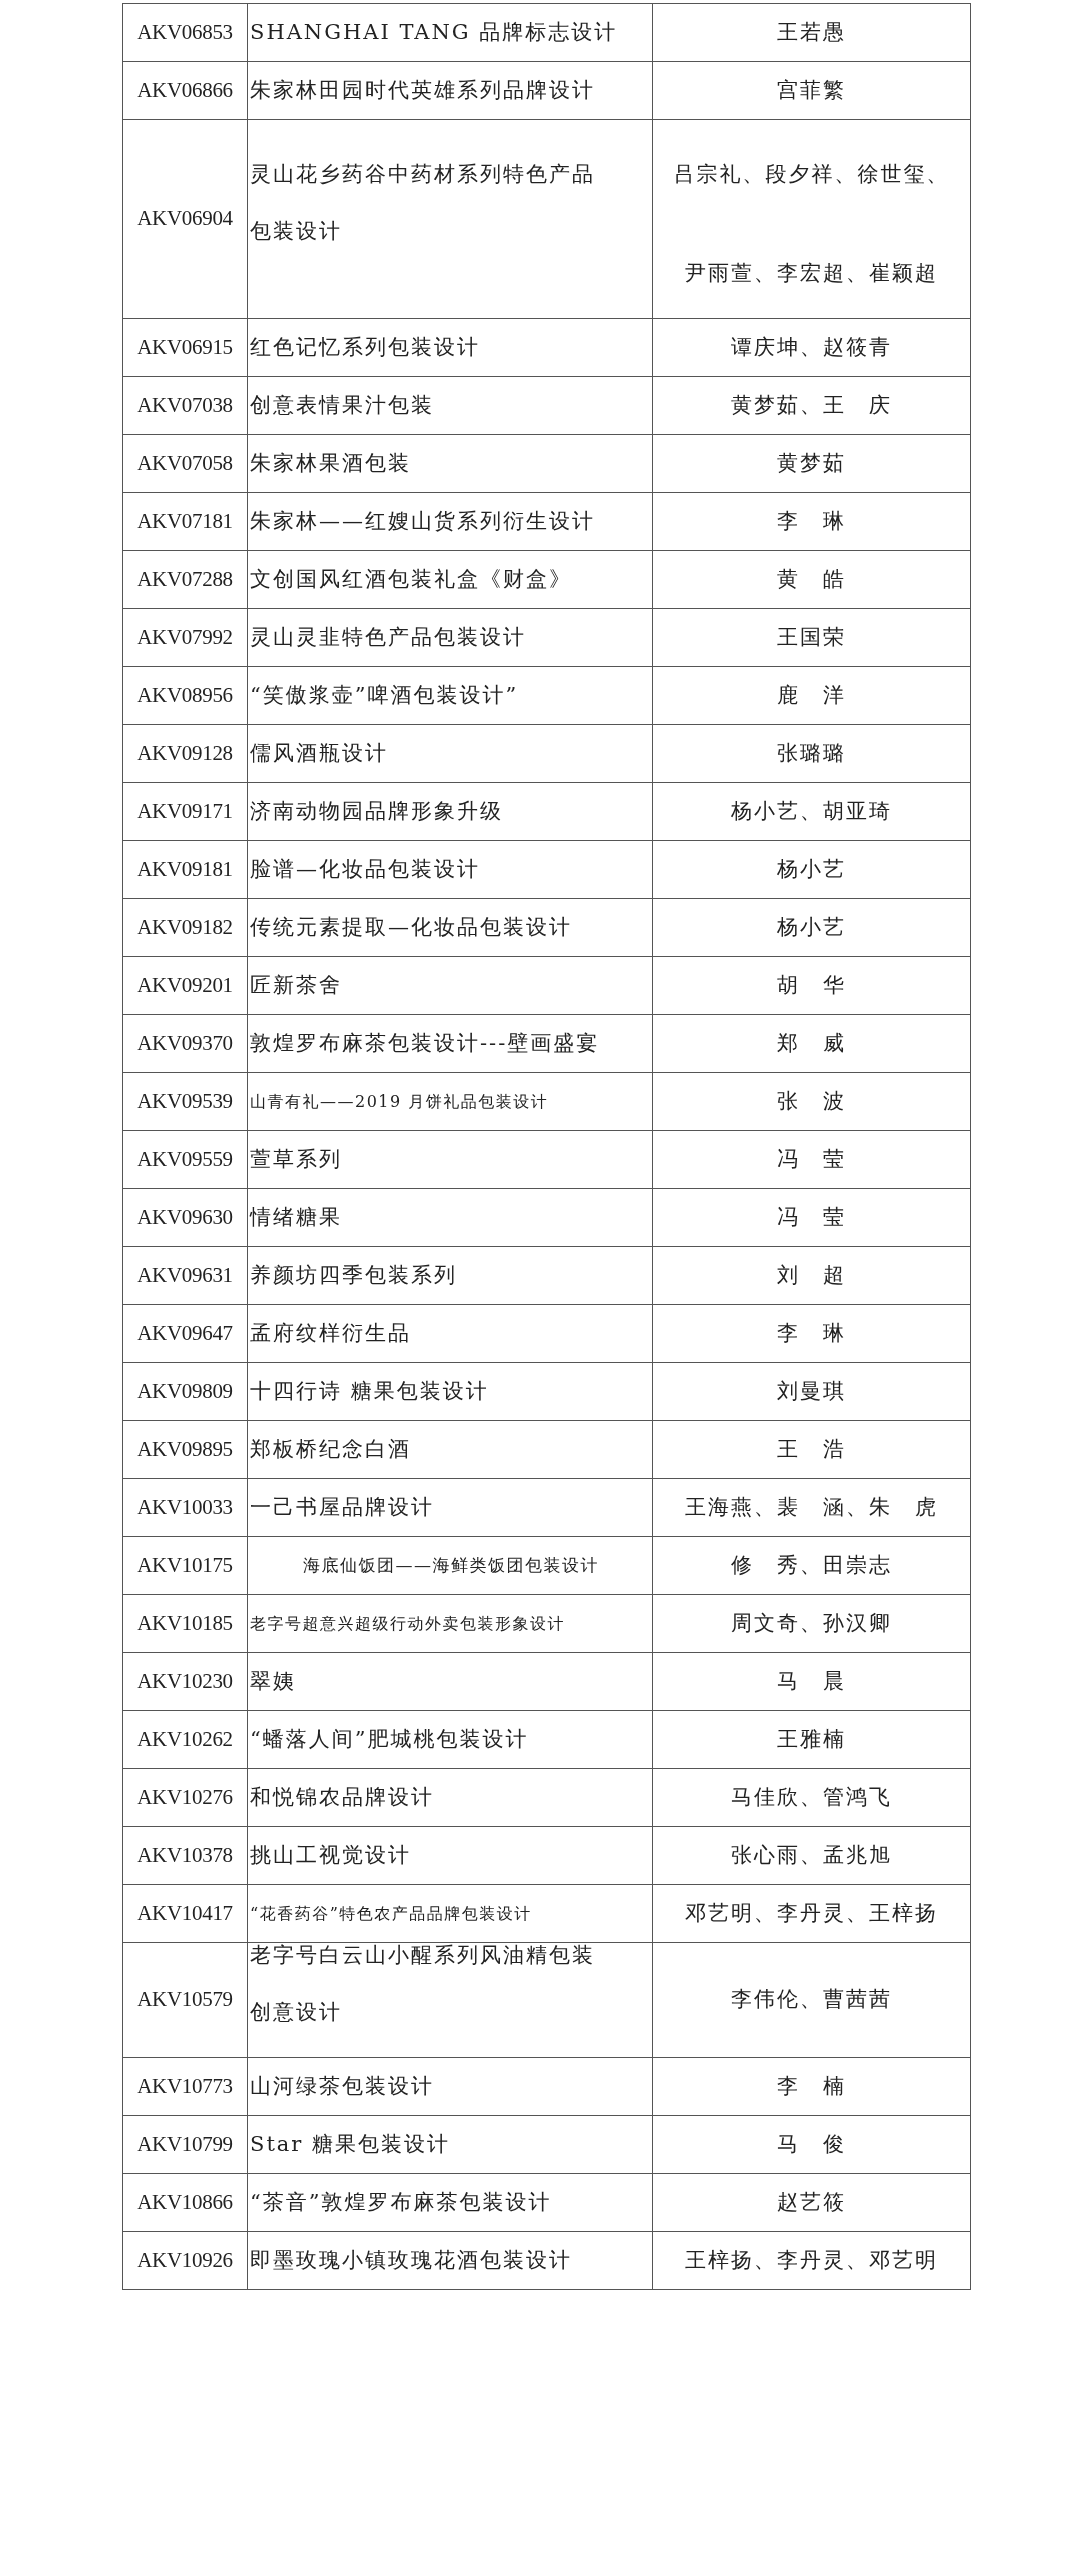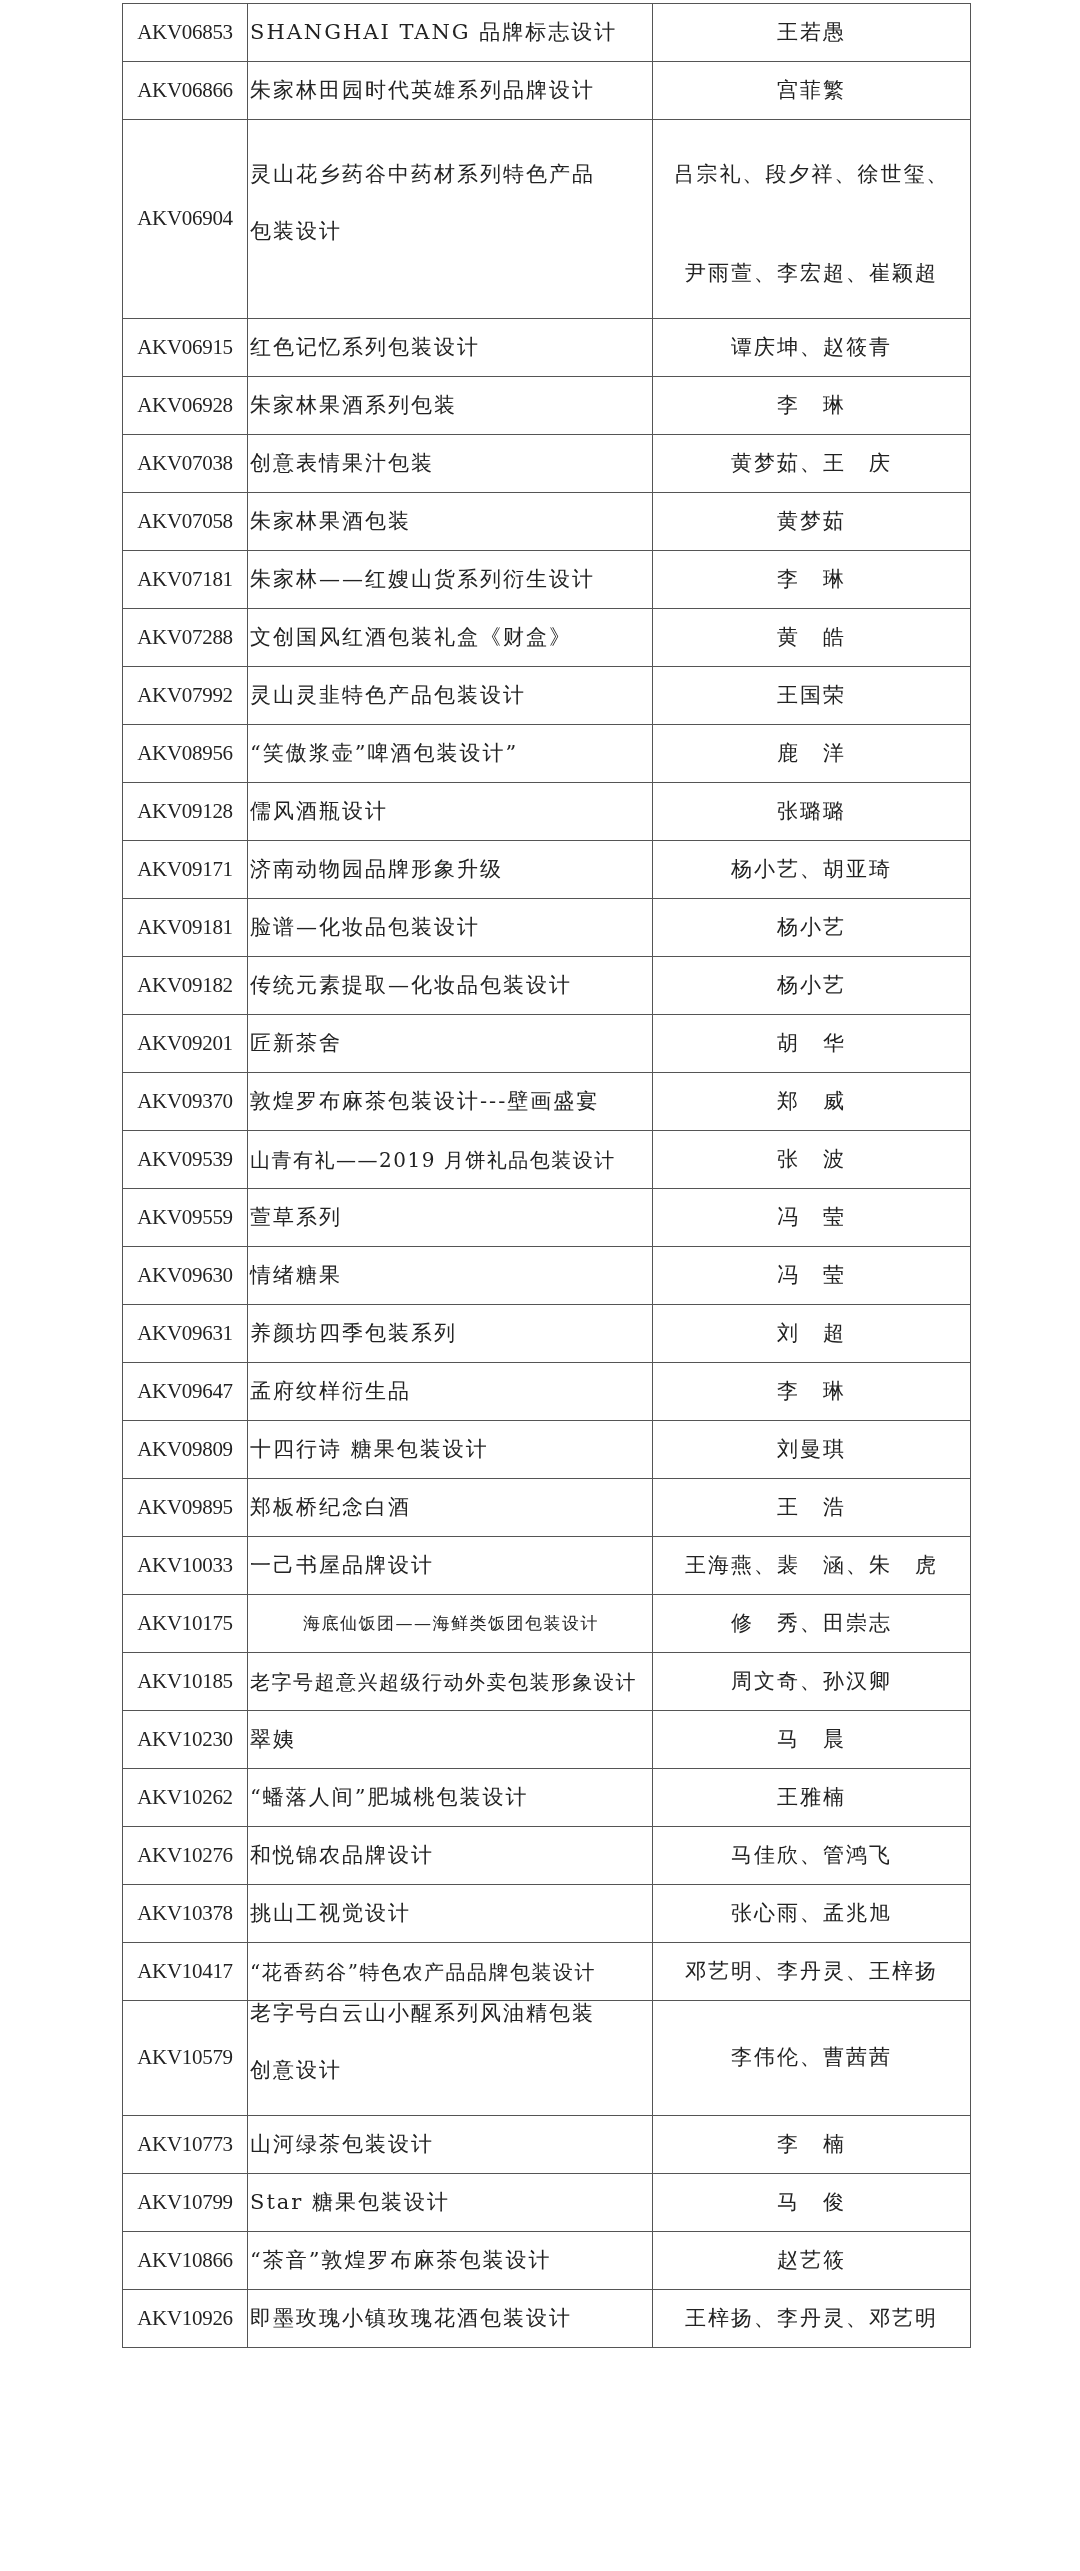--- a/index.html
+++ b/index.html
@@ -8,21 +8,21 @@
   .sheet { position: absolute; left: 122px; top: 3px; width: 848px; }
   table.awards { border-collapse: collapse; width: 848px; table-layout: fixed; }
   table.awards td { border: 1.6px solid #555555; padding: 0; font-size: 21px; line-height: 1.2; vertical-align: middle; overflow: hidden; white-space: nowrap; }
   table.awards tr.single td { height: 57px; }
   table.awards tr.double td { height: 114px; }
   col.c-code { width: 125px; }
   col.c-title { width: 405px; }
   col.c-authors { width: 318px; }
   td.code { text-align: center; font-family: "Liberation Serif", serif; font-size: 22px; letter-spacing: -0.3px; }
   td.title { text-align: left; padding-left: 2px !important; letter-spacing: 2px; }
-  td.title.small { font-size: 20px; letter-spacing: 1.5px; }
+  td.title.small { font-size: 16px; letter-spacing: 1.5px; }
   td.title.small-center { font-size: 17px; text-align: center; letter-spacing: 1.5px; }
   td.authors { text-align: center; letter-spacing: 2px; }
   td.wrap { white-space: normal; line-height: 57px; }
   td.wrap span.line { display: block; height: 57px; }
   td.authors.wrap span.line { text-align: center; margin-top: 42px; }
 </style>
 </head>
 <body>
 
 <div class="sheet">
@@ -54,25 +54,20 @@
             <span class="line">吕宗礼、段夕祥、徐世玺、</span>
             <span class="line">尹雨萱、李宏超、崔颖超</span>
           </td>
         </tr>
         <tr class="single">
           <td class="code">AKV06915</td>
           <td class="title">红色记忆系列包装设计</td>
           <td class="authors">谭庆坤、赵筱青</td>
         </tr>
         <tr class="single">
-          <td class="code">AKV06928</td>
-          <td class="title">朱家林果酒系列包装</td>
-          <td class="authors">李　琳</td>
-        </tr>
-        <tr class="single">
           <td class="code">AKV07038</td>
           <td class="title">创意表情果汁包装</td>
           <td class="authors">黄梦茹、王　庆</td>
         </tr>
         <tr class="single">
           <td class="code">AKV07058</td>
           <td class="title">朱家林果酒包装</td>
           <td class="authors">黄梦茹</td>
         </tr>
         <tr class="single">

